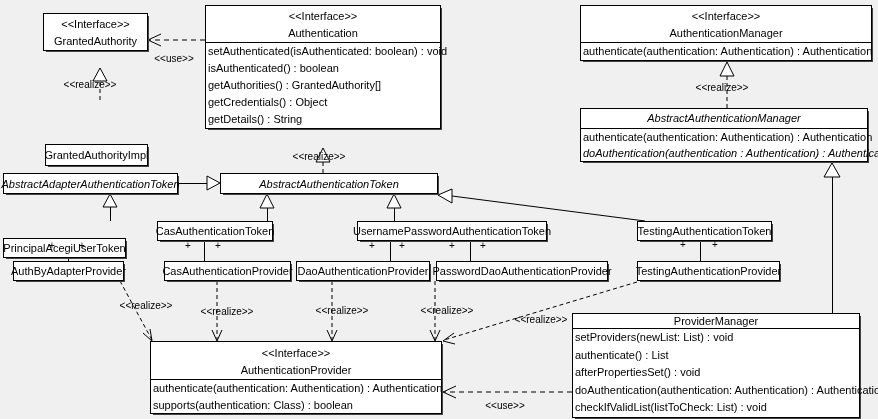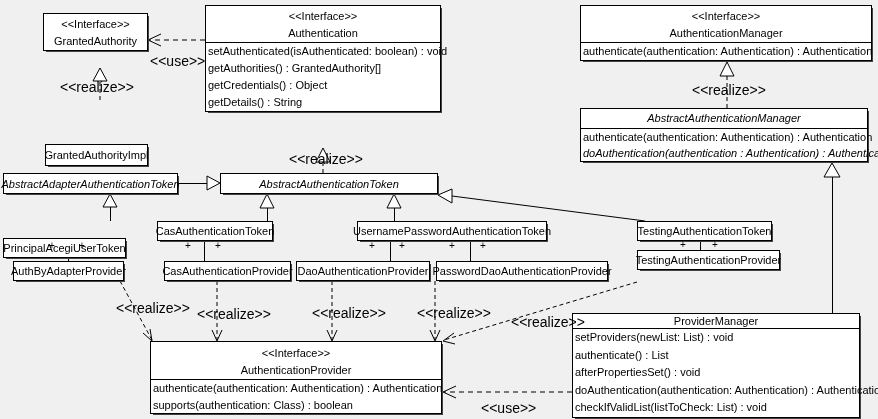--- a/index.html
+++ b/index.html
@@ -15,21 +15,21 @@
   .hdr { text-align:center; }
   .stereo { line-height:17px; padding-top:2px; white-space:nowrap; }
   .cname { line-height:17px; white-space:nowrap; }
   .abstract .cname { font-style:italic; }
   .methods { border-top:1px solid #000; padding:0 2px; }
   .m { white-space:nowrap; overflow:visible; }
   .m.abs { font-style:italic; }
   .name-only { display:flex; align-items:center; justify-content:center; }
   .name-only .cname { line-height:normal; }
   .lbl {
-    position:absolute; z-index:3; font-size:14px; white-space:nowrap;
+    position:absolute; z-index:3; font-size:10px; white-space:nowrap;
     text-align:center; width:60px;
   }
   .lbl.use { width:48px; }
   .plus { position:absolute; z-index:3; font-size:10px; width:8px; text-align:center; }
 </style>
 </head>
 <body>
 
 <svg id="wires" width="878" height="419" viewBox="0 0 878 419">
   <g stroke="#000" stroke-width="1" fill="none" shape-rendering="crispEdges">
@@ -99,20 +99,21 @@
   <div class="cname">GrantedAuthorityImpl</div>
 </div>
 
 <div class="cls" style="left:205px; top:5px; width:234px;">
   <div class="hdr">
     <div class="stereo">&lt;&lt;Interface&gt;&gt;</div>
     <div class="cname">Authentication</div>
   </div>
   <div class="methods" style="line-height:17px;">
     <div class="m">setAuthenticated(isAuthenticated: boolean) : void</div>
+    <div class="m">isAuthenticated() : boolean</div>
     <div class="m">getAuthorities() : GrantedAuthority[]</div>
     <div class="m">getCredentials() : Object</div>
     <div class="m">getDetails() : String</div>
   </div>
 </div>
 
 <div class="cls" style="left:580px; top:5px; width:290px;">
   <div class="hdr">
     <div class="stereo">&lt;&lt;Interface&gt;&gt;</div>
     <div class="cname">AuthenticationManager</div>
@@ -165,21 +166,21 @@
 </div>
 
 <div class="cls name-only" style="left:296px; top:261px; width:132px; height:18px;">
   <div class="cname">DaoAuthenticationProvider</div>
 </div>
 
 <div class="cls name-only" style="left:436px; top:261px; width:170px; height:18px;">
   <div class="cname">PasswordDaoAuthenticationProvider</div>
 </div>
 
-<div class="cls name-only" style="left:637px; top:250px; width:141px; height:18px;">
+<div class="cls name-only" style="left:637px; top:261px; width:141px; height:18px;">
   <div class="cname">TestingAuthenticationProvider</div>
 </div>
 
 <div class="cls" style="left:150px; top:341px; width:290px;">
   <div class="hdr" style="padding-top:3px;">
     <div class="stereo" style="padding-top:0;">&lt;&lt;Interface&gt;&gt;</div>
     <div class="cname">AuthenticationProvider</div>
   </div>
   <div class="methods" style="line-height:16.5px;">
     <div class="m">authenticate(authentication: Authentication) : Authentication</div>

